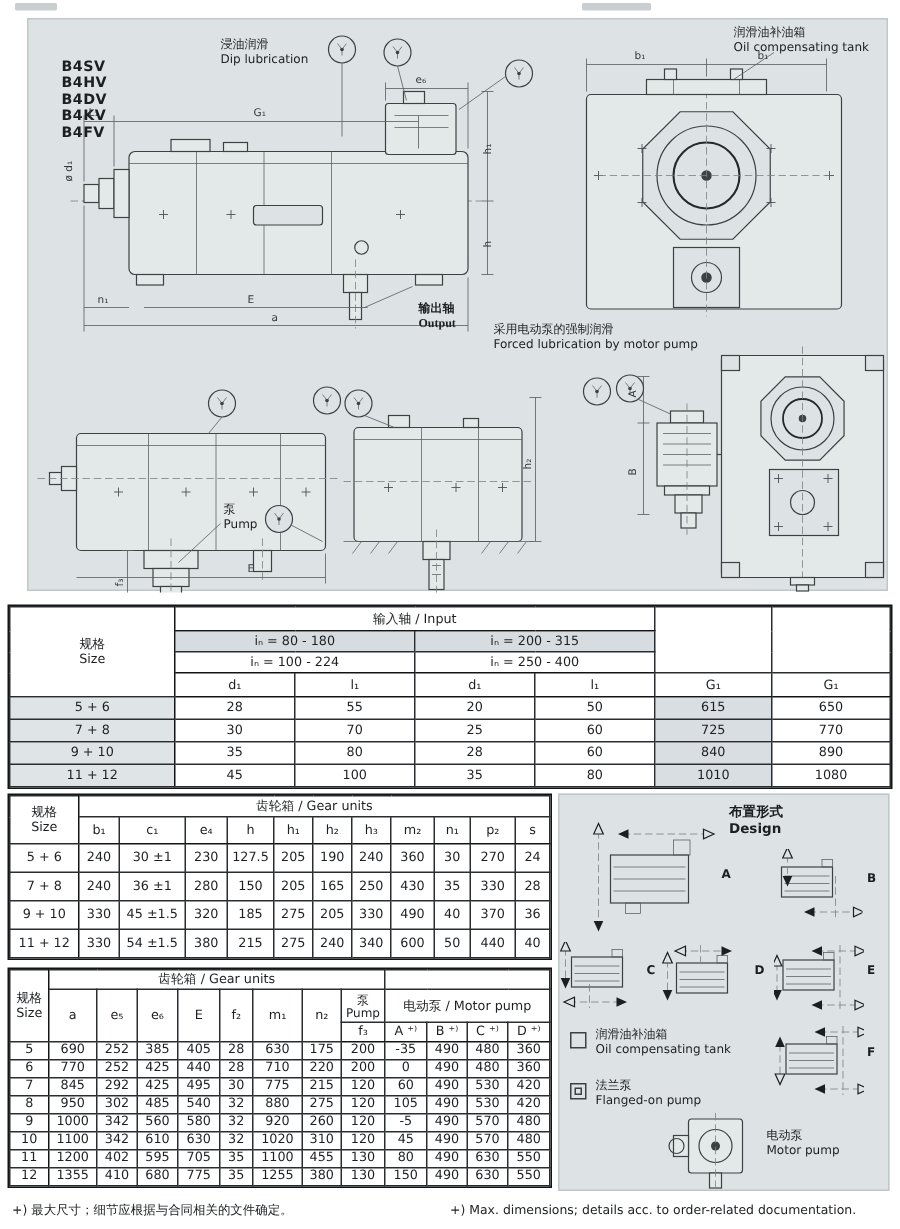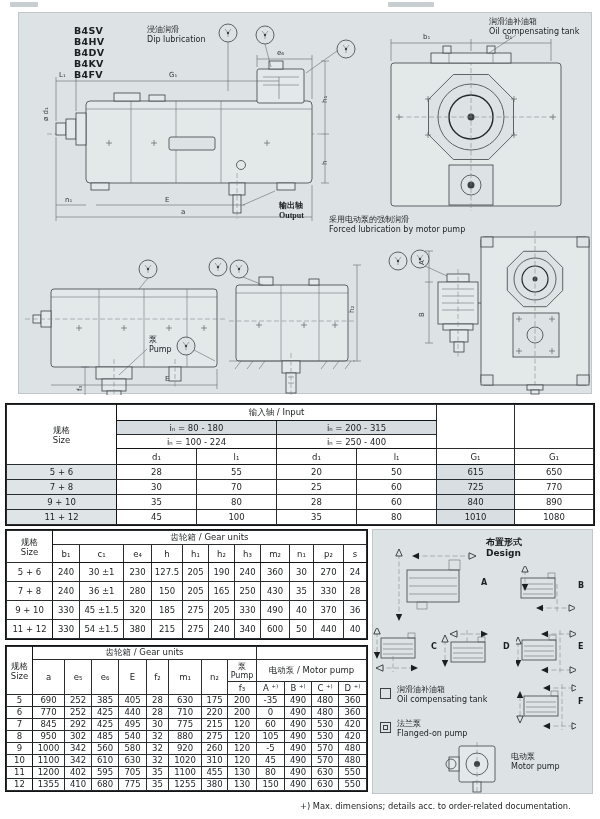--- a/index.html
+++ b/index.html
@@ -232,21 +232,21 @@
 
       <line x1="410" y1="238" x2="410" y2="330" class="dim"></line>
       <line x1="406" y1="238" x2="414" y2="238" class="dim"></line>
       <line x1="406" y1="269" x2="414" y2="269" class="dim"></line>
       <line x1="406" y1="330" x2="414" y2="330" class="dim"></line>
       <use href="#balloon" x="379" y="248"></use>
       <use href="#balloon" x="401" y="246"></use>
       <line x1="406" y1="253" x2="428" y2="263" class="dim"></line>
     </svg>
 
-    <div class="abs mdl" style="left:22px;top:12px;margin-left:33px;">
+    <div class="abs mdl" style="left:22px;top:26px;">
       <div>B4SV</div>
       <div>B4HV</div>
       <div>B4DV</div>
       <div>B4KV</div>
       <div>B4FV</div>
     </div>
 
     <div class="abs cap" style="left:128px;top:12px;">
       <div>浸油润滑</div>
       <div>Dip lubrication</div>
@@ -764,14 +764,15 @@
       <circle cx="8" cy="22" r="5" class="ln"></circle>
       <rect x="30" y="40" width="8" height="10" class="fl"></rect>
       <line x1="34" y1="0" x2="34" y2="52" class="cl"></line>
     </svg>
     <div class="abs cap" style="left:138px;top:222px;">
       <div>电动泵</div>
       <div>Motor pump</div>
     </div>
   </div>
 
+  <div class="foot" style="left:8px;top:801px;">+) 最大尺寸；细节应根据与合同相关的文件确定。</div>
   <div class="foot" style="left:300px;top:801px;">+) Max. dimensions; details acc. to order-related documentation.</div>
 </div>
 
 </body></html>

